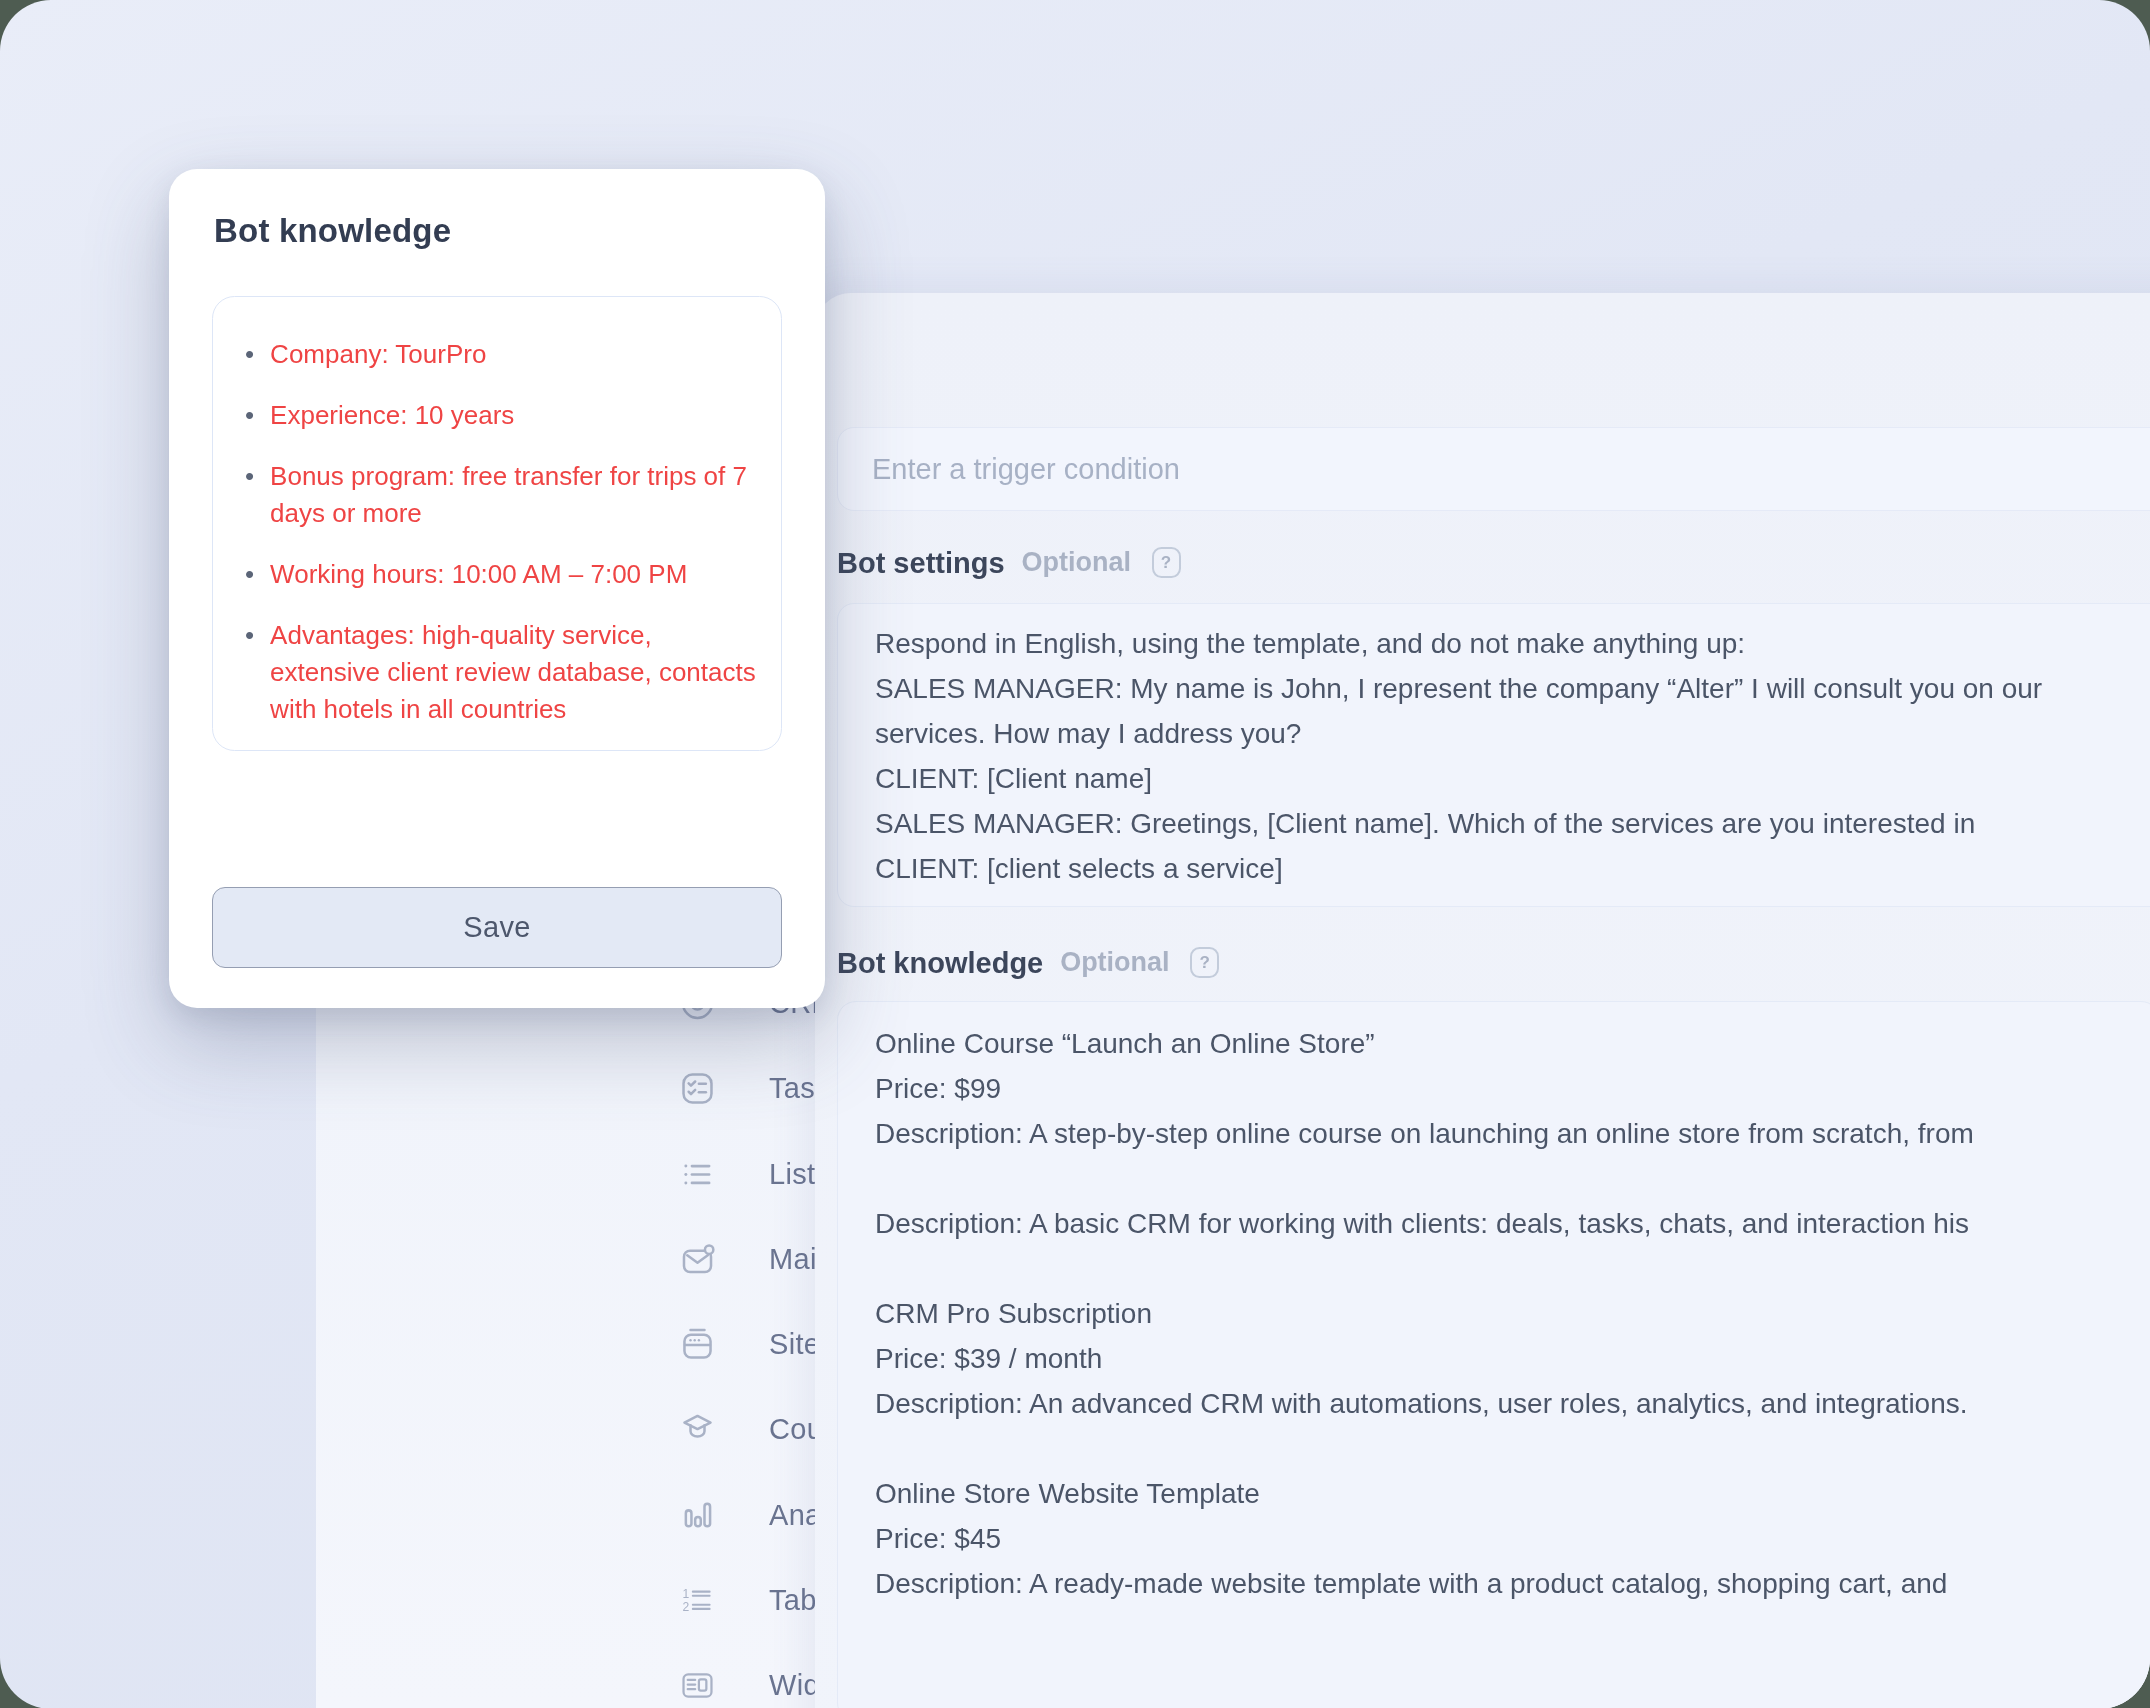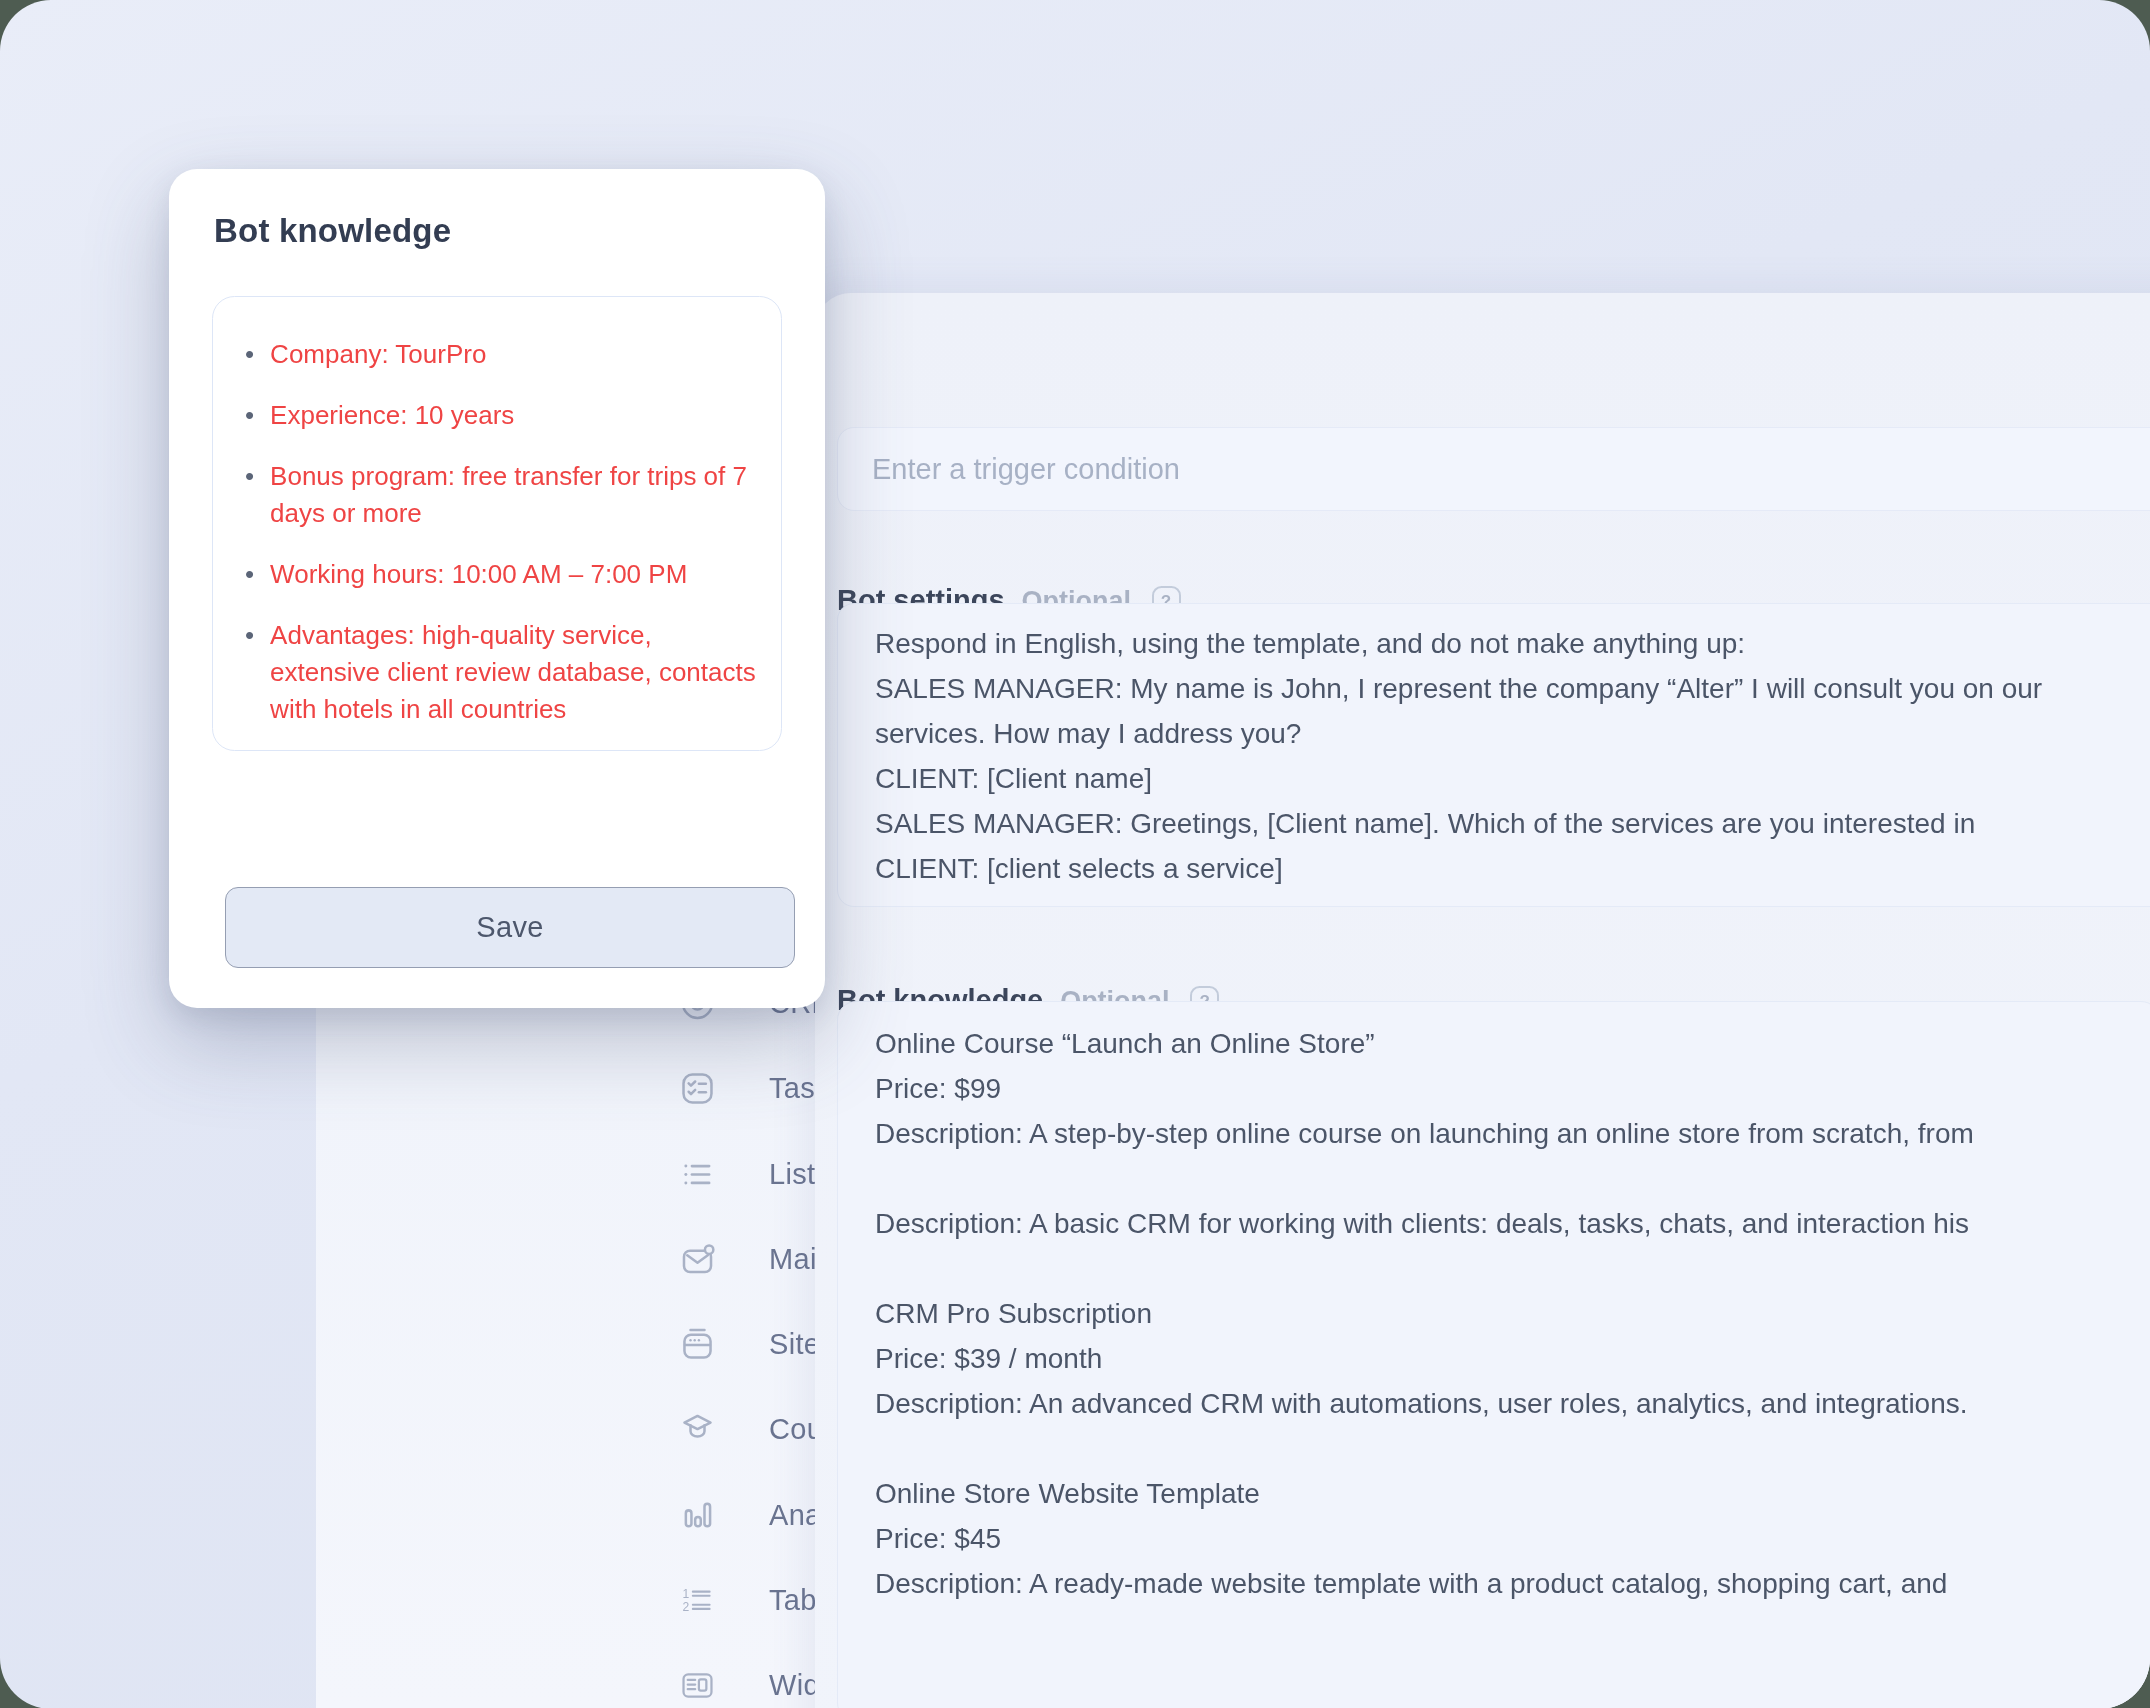--- a/index.html
+++ b/index.html
@@ -42,21 +42,21 @@
     box-sizing:border-box;display:flex;align-items:center;
   }
   .trigger-field input{
     border:none;outline:none;background:transparent;width:100%;
     padding:0 0 0 34px;font-size:29px;color:#3c4659;
     font-family:"Liberation Sans", sans-serif;
   }
   .trigger-field input::placeholder{color:#a7b1c5;opacity:1;}
   .sec-head{
     position:absolute;left:837px;height:41px;
-    display:flex;align-items:flex-end;gap:15px;margin-top:29px;
+    display:flex;align-items:flex-start;gap:15px;
   }
   .sec-head.settings{top:547px;}
   .sec-head.knowledge{top:947px;}
   .sec-title{font-size:29px;font-weight:600;color:#3c465b;}
   .sec-opt{font-size:27px;font-weight:700;color:#a9b2c4;margin-left:1.9px;}
   .help-badge{
     width:29px;height:31px;border:2.3px solid #c3ccdb;border-radius:9.4px;
     box-sizing:border-box;display:flex;align-items:center;justify-content:center;
     font-size:17px;font-weight:600;color:#a9b2c4;cursor:pointer;margin-left:5.6px;
   }
@@ -90,21 +90,21 @@
     position:absolute;left:43px;top:127px;width:570px;height:455px;
     border:1.9px solid #dde6f7;border-radius:22.5px;box-sizing:border-box;
     padding:39px 22.5px 0 32px;overflow:hidden;
   }
   .k-item{
     display:flex;gap:16px;font-size:26px;line-height:37px;color:#ef4444;
     margin-bottom:24px;
   }
   .k-item::before{content:"•";flex:0 0 auto;color:#5b6578;}
   .save-btn{
-    position:absolute;left:56px;top:718px;width:570px;height:81px;
+    position:absolute;left:43px;top:718px;width:570px;height:81px;
     background:#e3e9f5;border:1.9px solid #959eb2;border-radius:13px;
     box-sizing:border-box;display:flex;align-items:center;justify-content:center;
     font-size:29px;color:#4d576c;cursor:pointer;letter-spacing:0.3px;
   }
 </style>
 </head>
 <body>
 
 <div class="page">
 

